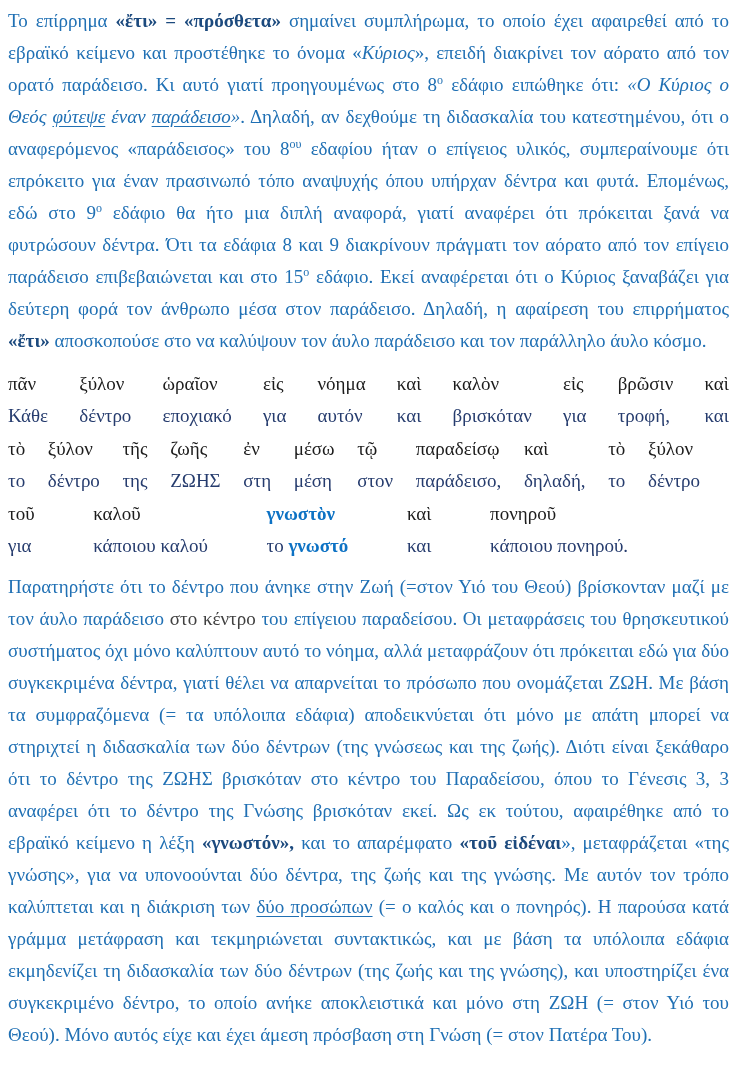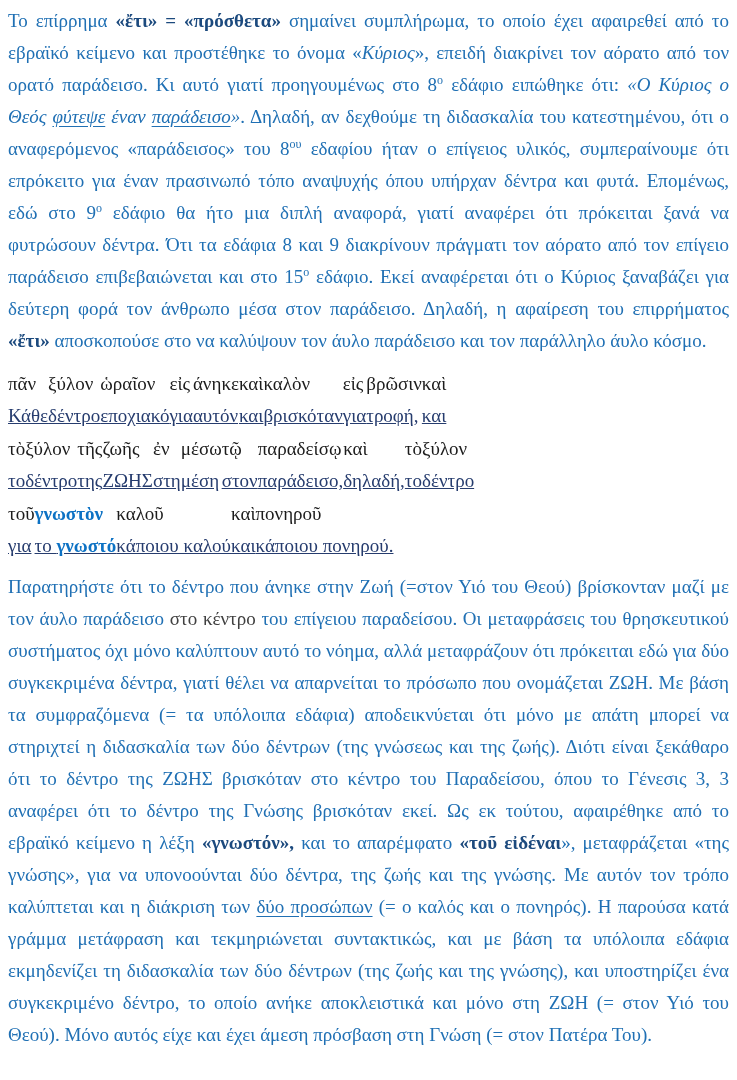--- a/index.html
+++ b/index.html
@@ -26,26 +26,26 @@
   .i  { font-style: italic; }
   .iu { font-style: italic; text-decoration: underline; text-underline-offset: 3px; }
   .u  { text-decoration: underline; text-underline-offset: 3px; }
   .sup { vertical-align: super; font-size: 12px; line-height: 0; }
   .hl { color: #0d72c4; font-weight: bold; }       
 
   
   .inter { margin: 17px 0 15px 0; }
   .inter-row {
     display: flex;
-    justify-content: flex-start;
+    justify-content: space-between;
     margin-bottom: 13px;
   }
   .inter-col { display: flex; flex-direction: column; gap: 12px; }
   .inter .top { color: #1c1c1c; line-height: 20px; white-space: nowrap; }
-  .inter .bot { color: #263c6e; line-height: 20px; white-space: nowrap; text-decoration: underline; }
+  .inter .bot { color: #263c6e; line-height: 20px; white-space: nowrap; }
 </style>
 </head>
 <body>
 
 <div class="page">
 
   <p class="para"><span>Το επίρρημα </span><span class="bn">«ἔτι» = «πρόσθετα»</span><span> σημαίνει συμπλήρωμα, το οποίο έχει αφαιρεθεί από το εβραϊκό κείμενο και προστέθηκε το όνομα «</span><span class="i">Κύριος</span><span>», επειδή διακρίνει τον αόρατο από τον ορατό παράδεισο. Κι αυτό γιατί προηγουμένως στο 8</span><span class="sup">ο</span><span> εδάφιο ειπώθηκε ότι: </span><span class="i">«Ο Κύριος ο Θεός </span><span class="iu">φύτεψε</span><span class="i"> έναν </span><span class="iu">παράδεισο</span><span class="i">»</span><span>. Δηλαδή, αν δεχθούμε τη διδασκαλία του κατεστημένου, ότι ο αναφερόμενος «παράδεισος» του 8</span><span class="sup">ου</span><span> εδαφίου ήταν ο επίγειος υλικός, συμπεραίνουμε ότι επρόκειτο για έναν πρασινωπό τόπο αναψυχής όπου υπήρχαν δέντρα και φυτά. Επομένως, εδώ στο 9</span><span class="sup">ο</span><span> εδάφιο θα ήτο μια διπλή αναφορά, γιατί αναφέρει ότι πρόκειται ξανά να φυτρώσουν δέντρα. Ότι τα εδάφια 8 και 9 διακρίνουν πράγματι τον αόρατο από τον επίγειο παράδεισο επιβεβαιώνεται και στο 15</span><span class="sup">ο</span><span> εδάφιο. Εκεί αναφέρεται ότι ο Κύριος ξαναβάζει για δεύτερη φορά τον άνθρωπο μέσα στον παράδεισο. Δηλαδή, η αφαίρεση του επιρρήματος </span><span class="bn">«ἔτι»</span><span> αποσκοπούσε στο να καλύψουν τον άυλο παράδεισο και τον παράλληλο άυλο κόσμο.</span></p>
 
   <div class="inter">
       <div class="inter-row" style="width: 100%;">
@@ -59,21 +59,21 @@
         </div>
         <div class="inter-col">
           <div class="top"><span>ὡραῖον</span></div>
           <div class="bot"><span>εποχιακό</span></div>
         </div>
         <div class="inter-col">
           <div class="top"><span>εἰς</span></div>
           <div class="bot"><span>για</span></div>
         </div>
         <div class="inter-col">
-          <div class="top"><span>άνηκε</span></div>
+          <div class="top"><span>νόημα</span></div>
           <div class="bot"><span>αυτόν</span></div>
         </div>
         <div class="inter-col">
           <div class="top"><span>καὶ</span></div>
           <div class="bot"><span>και</span></div>
         </div>
         <div class="inter-col">
           <div class="top"><span>καλὸν</span></div>
           <div class="bot"><span>βρισκόταν</span></div>
         </div>
@@ -135,26 +135,26 @@
           <div class="top"><span>ξύλον</span></div>
           <div class="bot"><span>δέντρο</span></div>
         </div>
       </div>
       <div class="inter-row" style="width: 86%;">
         <div class="inter-col">
           <div class="top"><span>τοῦ</span></div>
           <div class="bot"><span>για</span></div>
         </div>
         <div class="inter-col">
+          <div class="top"><span>καλοῦ</span></div>
+          <div class="bot"><span>κάποιου καλού</span></div>
+        </div>
+        <div class="inter-col">
           <div class="top"><span class="hl">γνωστὸν</span></div>
           <div class="bot"><span>το </span><span class="hl">γνωστό</span></div>
-        </div>
-        <div class="inter-col">
-          <div class="top"><span>καλοῦ</span></div>
-          <div class="bot"><span>κάποιου καλού</span></div>
         </div>
         <div class="inter-col">
           <div class="top"><span>καὶ</span></div>
           <div class="bot"><span>και</span></div>
         </div>
         <div class="inter-col">
           <div class="top"><span>πονηροῦ</span></div>
           <div class="bot"><span>κάποιου πονηρού.</span></div>
         </div>
       </div>

